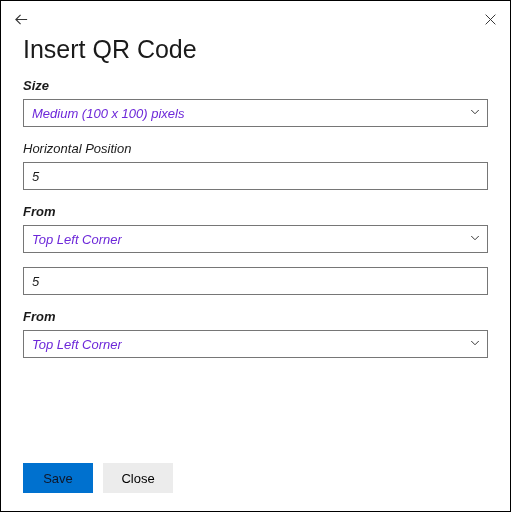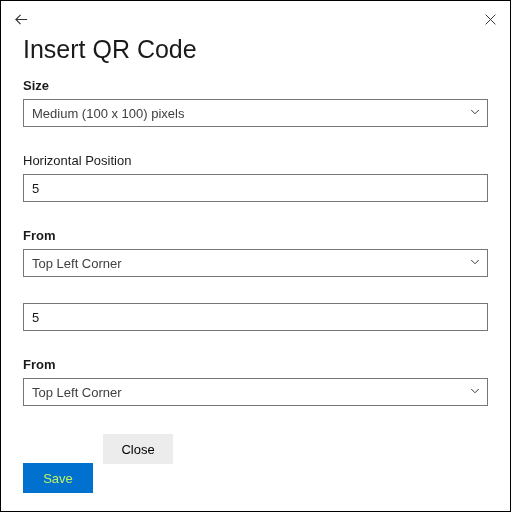--- a/index.html
+++ b/index.html
@@ -38,21 +38,22 @@
       font-size: 25px;
       font-weight: 400;
       padding: 6px 22px 14px 22px;
     }
     .form-area {
       flex: 1;
       padding: 0 22px;
       overflow: hidden;
     }
     .field {
-      margin-bottom: 26px;
+      margin-bottom: 14px;
+      font-style: italic;
     }
     .label {
       font-size: 13px;
       font-weight: 600;
       margin-bottom: 6px;
       display: block;
     }
     .label-normal {
       font-weight: 400;
     }
@@ -61,21 +62,21 @@
       border: 1px solid #767676;
       height: 28px;
       display: flex;
       align-items: center;
       padding: 0 28px 0 8px;
       background: #fff;
       cursor: pointer;
     }
     .select-wrap .value {
       font-size: 13px;
-      color: #404040;
+      color: #6d28d9;
       white-space: nowrap;
       overflow: hidden;
     }
     .select-wrap .chevron {
       position: absolute;
       right: 6px;
       top: 50%;
       transform: translateY(-50%);
       color: #333;
     }
@@ -102,22 +103,21 @@
       font-size: 13px;
       font-family: inherit;
       border: none;
       cursor: pointer;
       display: flex;
       align-items: center;
       justify-content: center;
     }
     .btn-primary {
       background: #0071cf;
-      color: #bef264;
-      margin-top: 29px;
+      color: #0f172a;
     }
     .btn-secondary {
       background: #ececec;
       color: #000000;
     }
   </style>
 </head>
 <body>
 
 <div class="header-icons">

